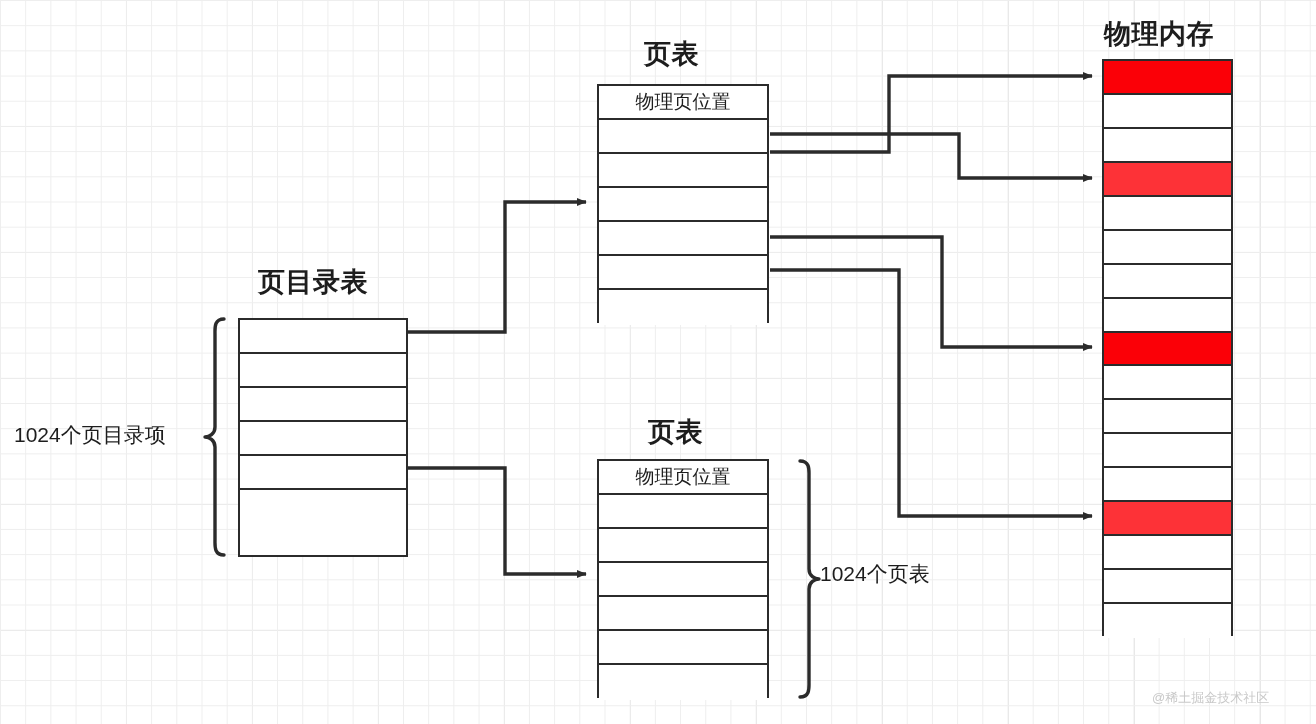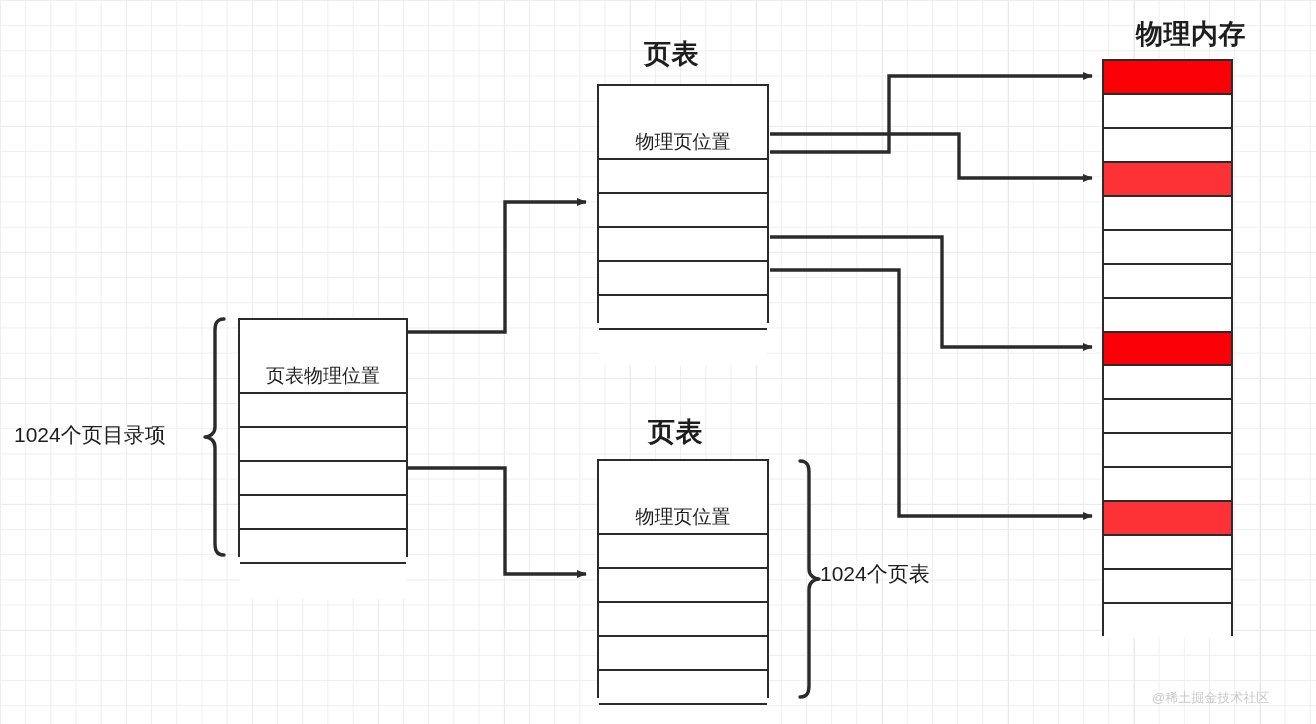--- a/index.html
+++ b/index.html
@@ -58,43 +58,43 @@
     background: #ffffff;
     position: relative;
   }
   .row:last-child { border-bottom: none; }
   .row.hdr {
     display: flex;
     align-items: center;
     justify-content: center;
     font-size: 19px;
     color: #1d1d1d;
-    margin-top: 40px;
   }
   .mem .row { border-bottom-width: 2.5px; }
   .mem .row.red-a { background: #fb0007; }
   .mem .row.red-b { background: #fd3237; }
   .watermark {
     position: absolute;
     font-size: 13px;
     color: #c9c9c9;
     white-space: nowrap;
   }
 </style>
 </head>
 <body>
 
 <div id="canvas">
 
+  <div class="title" style="left:258px; top:264px;">页目录表</div>
 
   <div class="title" style="left:644px; top:36px;">页表</div>
 
   <div class="title" style="left:648px; top:414px;">页表</div>
 
-  <div class="title" style="left:1104px; top:16px;margin-left:32px;">物理内存</div>
+  <div class="title" style="left:1104px; top:16px;">物理内存</div>
 
   <div class="label" style="left:14px; top:421px;">1024个页目录项</div>
 
   <div class="label" style="left:820px; top:560px;">1024个页表</div>
 
   <svg class="svg-layer" viewBox="0 0 1316 724" xmlns="http://www.w3.org/2000/svg">
     <defs>
       <marker id="arrowhead" markerWidth="10" markerHeight="8" refX="9.2" refY="4" orient="auto" markerUnits="userSpaceOnUse">
         <path d="M0,0 L10,4 L0,8 Z" fill="#2b2b2b"></path>
       </marker>
@@ -117,21 +117,20 @@
     <path d="M770,152 L889,152 L889,76 L1092,76" fill="none" stroke="#2b2b2b" stroke-width="3.4" stroke-linejoin="miter" marker-end="url(#arrowhead)"></path>
 
     <path d="M770,134 L959,134 L959,178 L1092,178" fill="none" stroke="#2b2b2b" stroke-width="3.4" stroke-linejoin="miter" marker-end="url(#arrowhead)"></path>
 
     <path d="M770,237 L942,237 L942,347 L1092,347" fill="none" stroke="#2b2b2b" stroke-width="3.4" stroke-linejoin="miter" marker-end="url(#arrowhead)"></path>
 
     <path d="M770,270 L899,270 L899,516 L1092,516" fill="none" stroke="#2b2b2b" stroke-width="3.4" stroke-linejoin="miter" marker-end="url(#arrowhead)"></path>
   </svg>
 
   <div class="tbl" id="pd-table" style="left:238px; top:318px; width:170px; height:239px;">
-    <div class="row hdr" style="height:34px;">页表物理位置</div>
   <div class="row" style="height: 34.1px;"></div>
       <div class="row" style="height: 34.1px;"></div>
       <div class="row" style="height: 34.1px;"></div>
       <div class="row" style="height: 34.1px;"></div>
       <div class="row" style="height: 34.1px;"></div>
       <div class="row" style="height: 34.1px;"></div>
     </div>
 
   <div class="tbl" id="pt-top-table" style="left:597px; top:84px; width:172px; height:239px;">
     <div class="row hdr" style="height:34px;">物理页位置</div>

